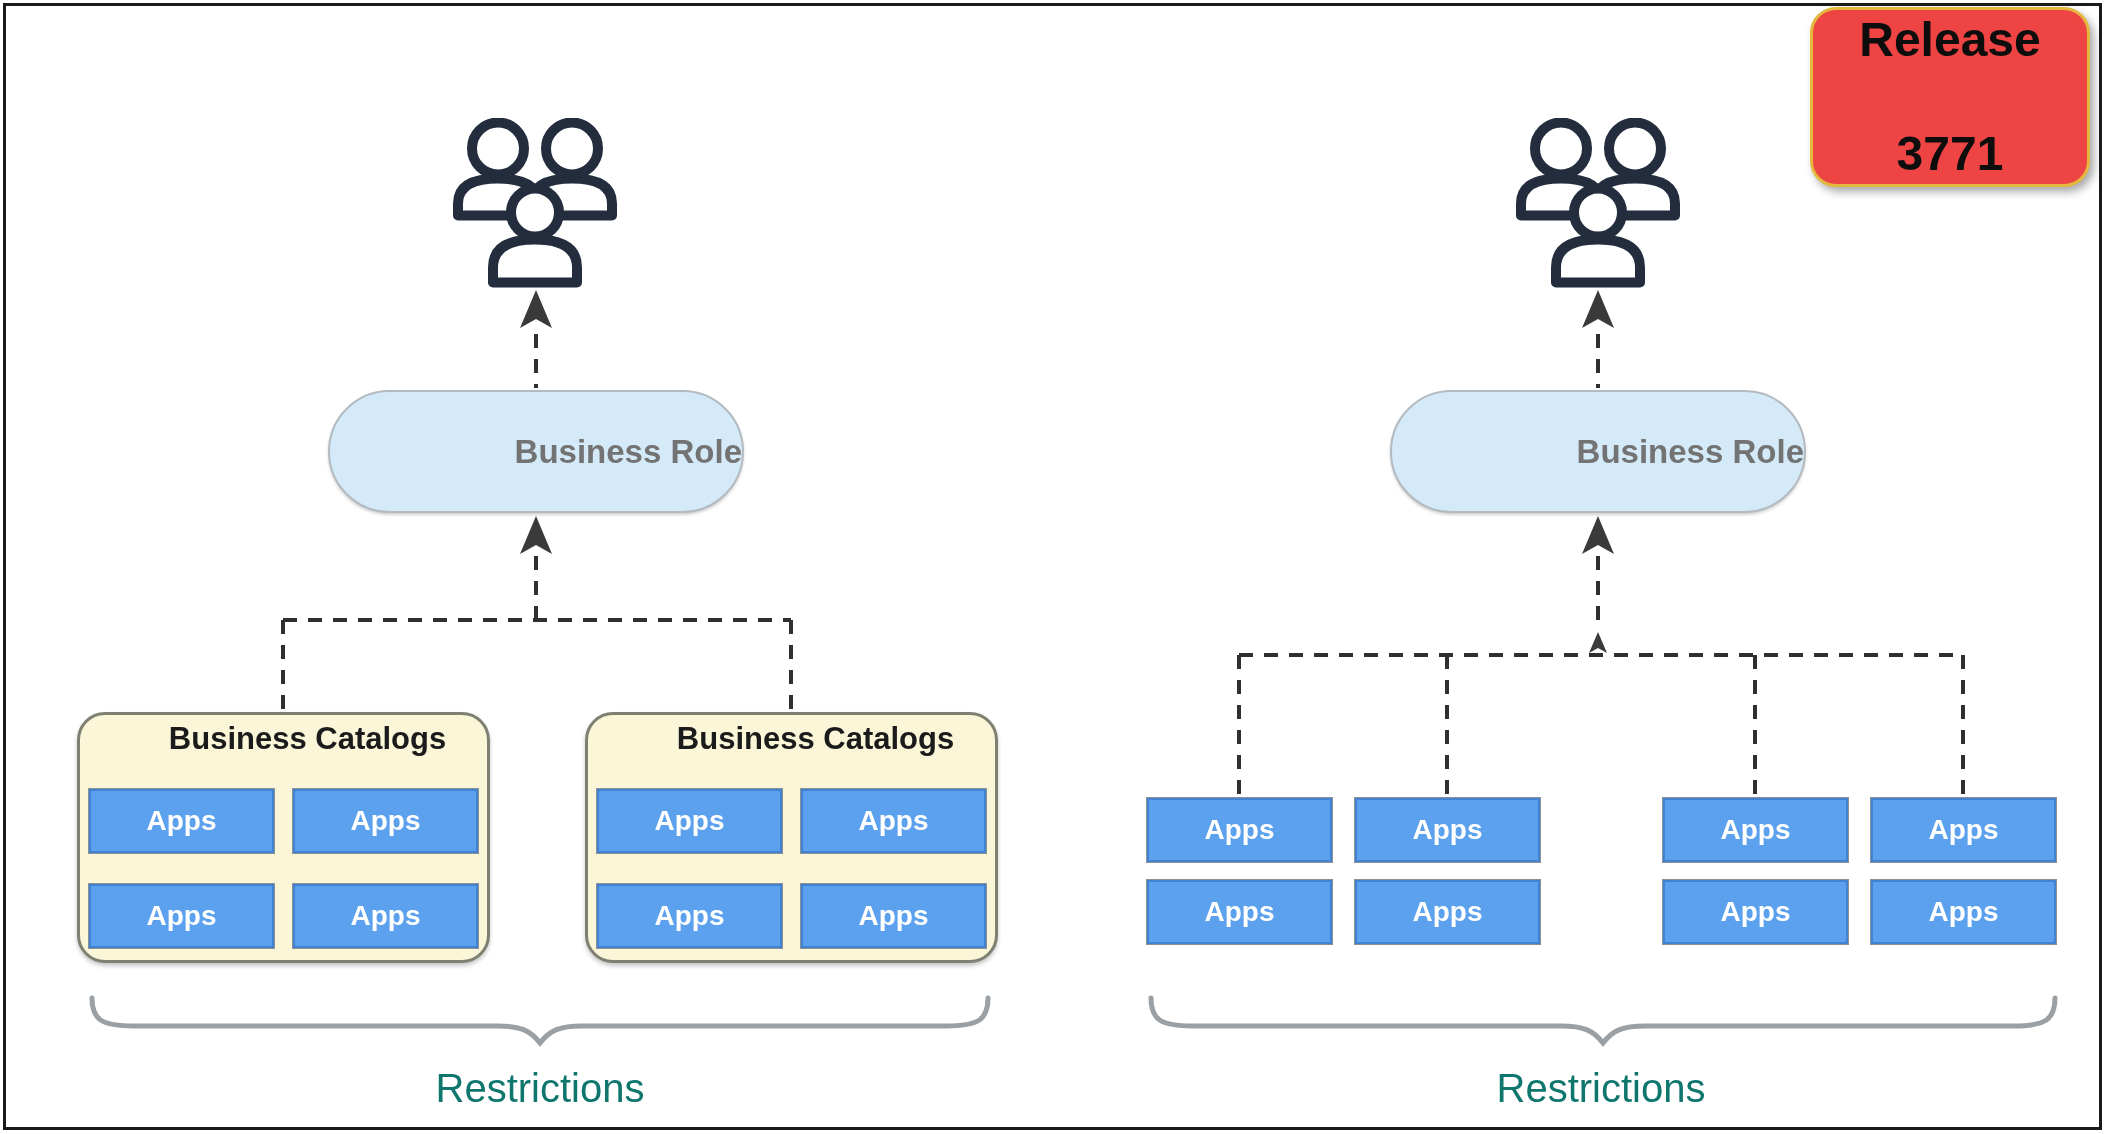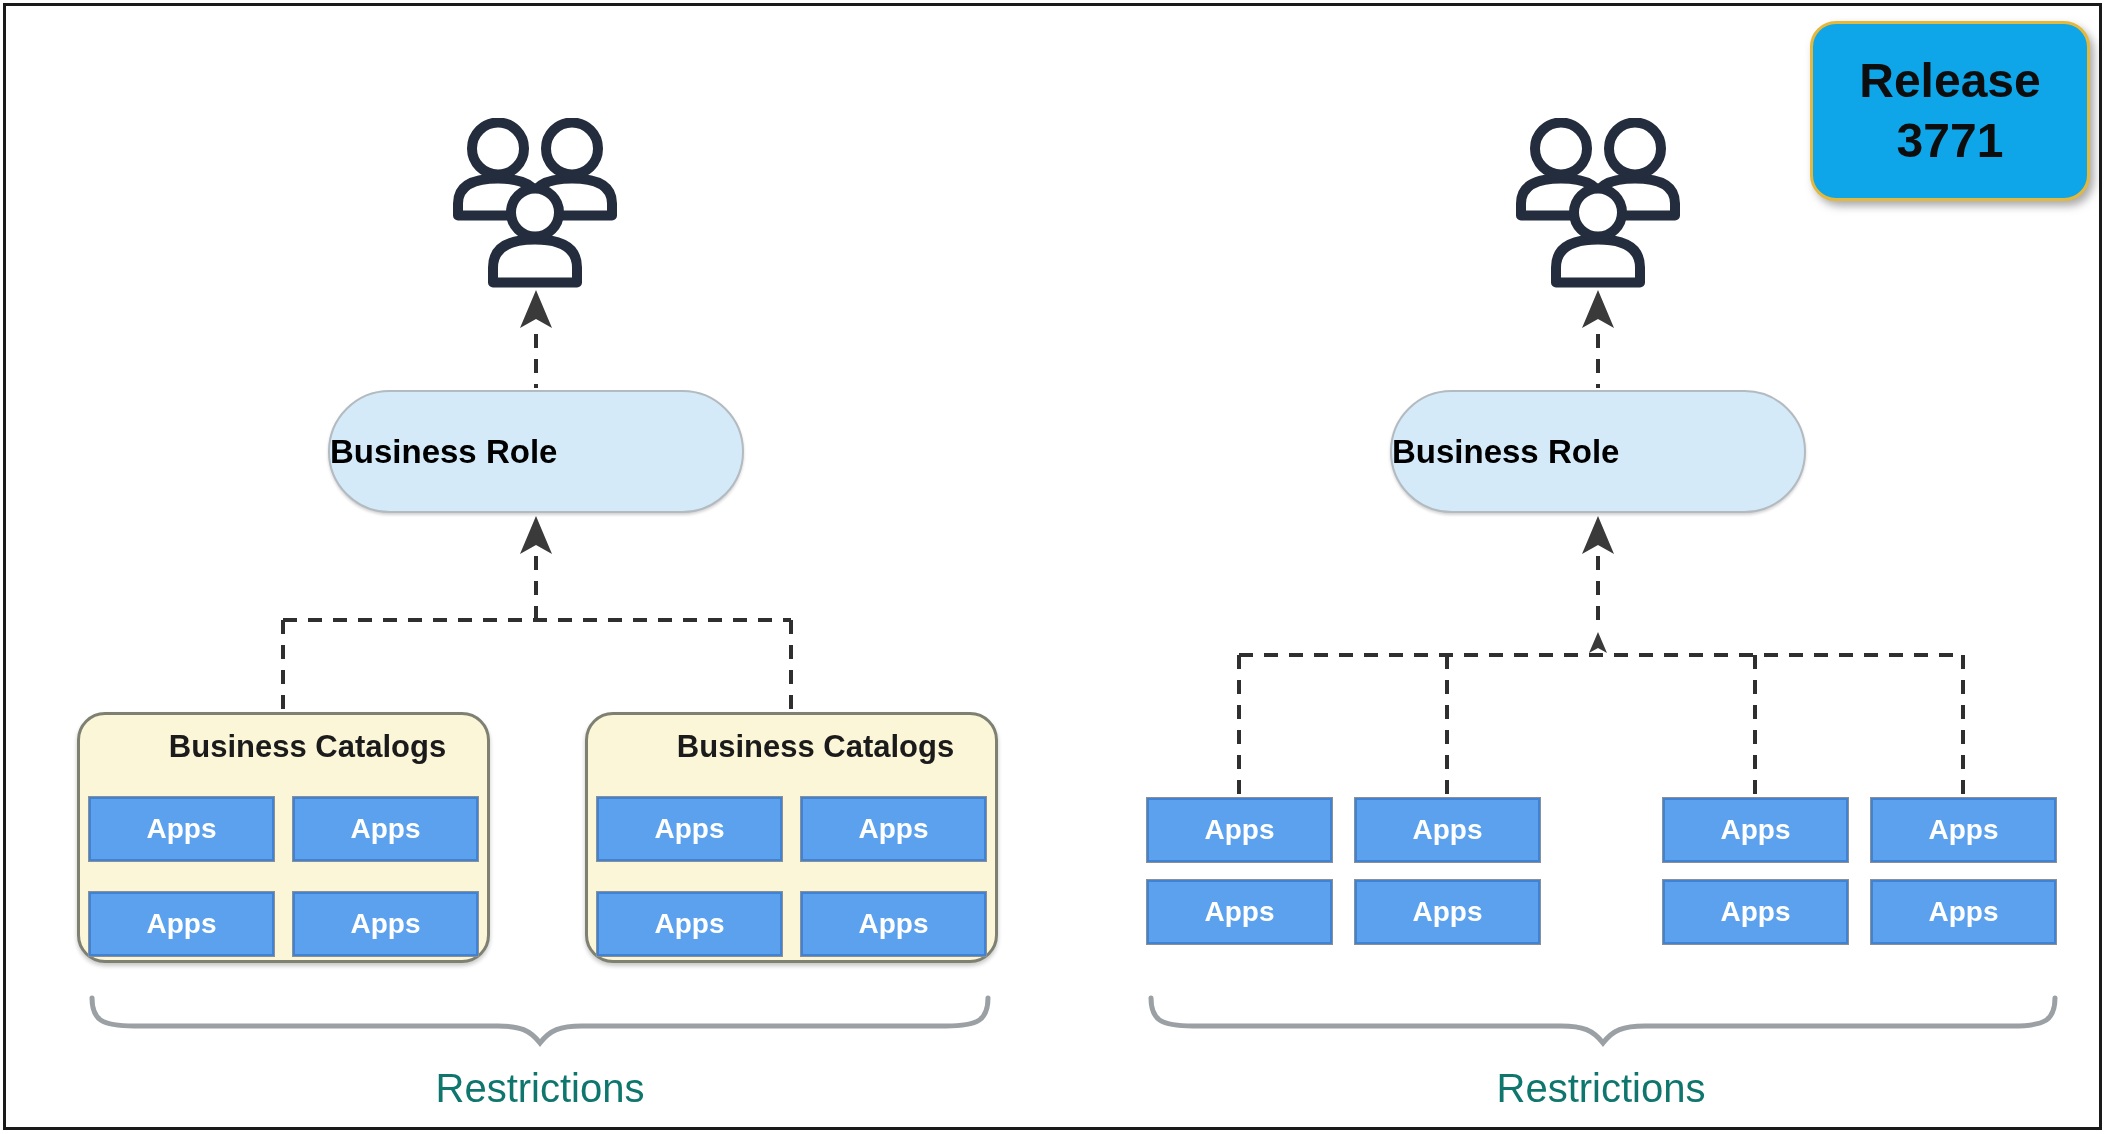--- a/index.html
+++ b/index.html
@@ -19,36 +19,36 @@
   .overlay{
     position:absolute;left:0;top:0;width:2106px;height:1134px;
   }
   .pill{
     position:absolute;
     width:416px;height:123px;
     background:#d4eaf8;
     border:2px solid #b3bac0;
     border-radius:62px;
     box-shadow:0 2px 3px rgba(0,0,0,.18);
-    display:flex;align-items:center;justify-content:flex-start;
-    font-size:33px;font-weight:bold;color:#000000;
+    display:flex;align-items:center;justify-content:flex-end;
+    font-size:33px;font-weight:bold;color:#737373;
     box-sizing:border-box;
   }
   .catalog{
     position:absolute;
     width:413px;height:251px;
     background:#fbf6d8;
     border:3px solid #7e8172;
     border-radius:28px;
     box-shadow:0 3px 4px rgba(0,0,0,.22);
     box-sizing:border-box;
     text-align:center;
   }
   .catalog-title{
-    margin-top:14px;
+    margin-top:6px;
     font-size:31px;font-weight:bold;color:#1b1b1b;padding-left:48px;
   }
   .apps-grid{
     display:grid;
     grid-template-columns:185px 185px;
     column-gap:19px;row-gap:31px;
     justify-content:center;
     margin-top:32px;
   }
   .app-chip{
@@ -62,27 +62,27 @@
   }
   .app-chip.abs{position:absolute;}
   .restrictions{
     position:absolute;
     width:400px;
     text-align:center;
     font-size:40px;color:#0f766e;
   }
   .badge{
     position:absolute;
-    left:1810px;top:21px;
+    left:1810px;top:7px;
     width:280px;height:180px;
-    background:#0ea5e9;
+    background:#ef4444;
     border:3px solid #e3b83d;
     border-radius:26px;
     box-shadow:4px 5px 8px rgba(100,100,100,.55);
-    display:flex;flex-direction:column;align-items:center;justify-content:center;
+    display:flex;flex-direction:column;align-items:center;justify-content:space-between;
     font-size:48px;font-weight:bold;color:#0d0d0d;
     line-height:1.25;
     box-sizing:border-box;
   }
   .users-icon{position:absolute;width:164px;height:172px;}
 </style>
 </head>
 <body>
 
 <div class="canvas">

